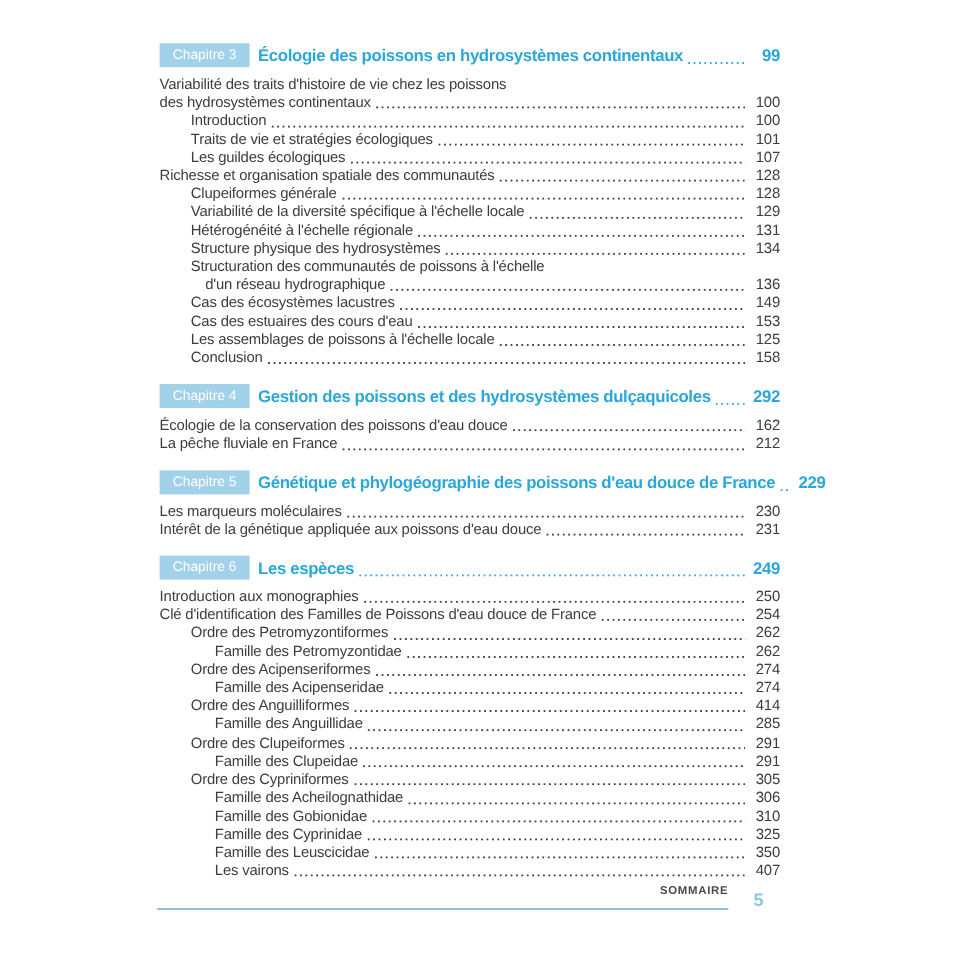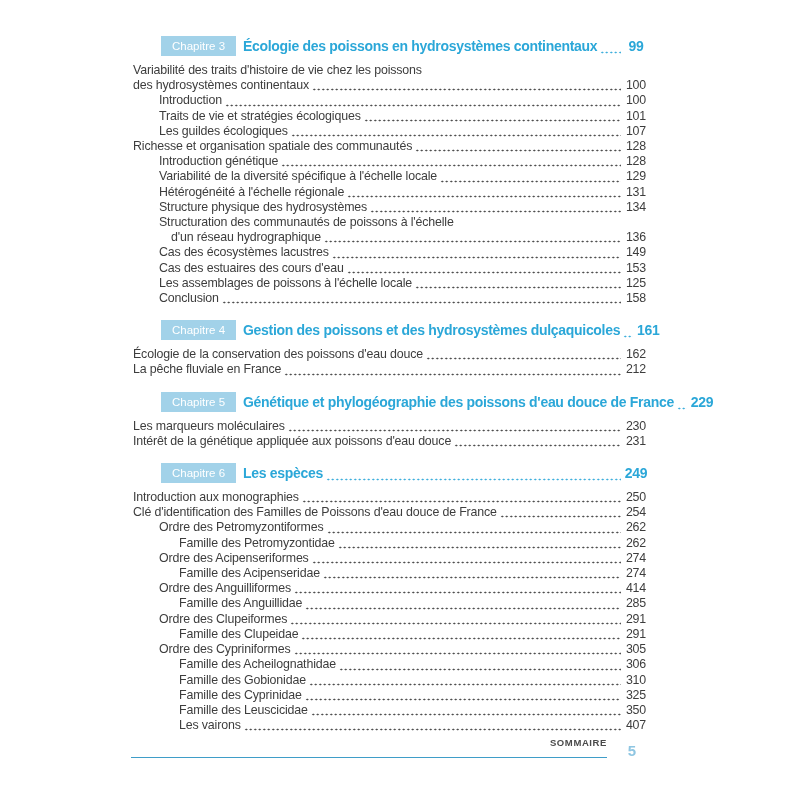--- a/index.html
+++ b/index.html
@@ -44,21 +44,20 @@
     flex: none;
     width: 75px;
     height: 20px;
     background: var(--badge-bg);
     color: var(--badge-text);
     font-size: 11.5px;
     display: flex;
     align-items: center;
     justify-content: center;
     margin-right: 7px;
-    margin-left: 28px;
   }
   .chap-title-row {
     flex: 1;
     min-width: 0;
     display: flex;
     align-items: baseline;
     color: var(--accent);
     font-weight: bold;
     font-size: 14px;
     letter-spacing: -0.3px;
@@ -87,21 +86,21 @@
     height: 3px;
     margin: 0 1px 2px 3px;
     background-image: radial-gradient(circle, currentColor 0.8px, transparent 1.1px);
     background-size: 4.5px 3px;
     background-repeat: repeat-x;
     background-position: left bottom;
   }
   .pg {
     flex: none;
     min-width: 28px;
-    text-align: center;
+    text-align: right;
   }
   .footer-rule {
     position: absolute;
     left: 131px;
     top: 732px;
     width: 476px;
     border-bottom: 1.5px solid var(--footer-rule);
     text-align: right;
     padding-bottom: 7px;
   }
@@ -159,21 +158,21 @@
             <span class="label">Les guildes écologiques</span>
             <span class="dots"></span>
             <span class="pg">107</span>
           </div>
           <div class="row">
             <span class="label">Richesse et organisation spatiale des communautés</span>
             <span class="dots"></span>
             <span class="pg">128</span>
           </div>
           <div class="row i1">
-            <span class="label">Introduction génétique</span>
+            <span class="label">Clupeiformes générale</span>
             <span class="dots"></span>
             <span class="pg">128</span>
           </div>
           <div class="row i1">
             <span class="label">Variabilité de la diversité spécifique à l'échelle locale</span>
             <span class="dots"></span>
             <span class="pg">129</span>
           </div>
           <div class="row i1">
             <span class="label">Hétérogénéité à l'échelle régionale</span>
@@ -214,21 +213,21 @@
             <span class="pg">158</span>
           </div>
         </div>
       </div>
       <div class="section">
         <div class="chap-header">
           <div class="badge">Chapitre 4</div>
           <div class="chap-title-row">
             <span class="label">Gestion des poissons et des hydrosystèmes dulçaquicoles</span>
             <span class="dots"></span>
-            <span class="pg">161</span>
+            <span class="pg">292</span>
           </div>
         </div>
         <div class="entries">
           <div class="row">
             <span class="label">Écologie de la conservation des poissons d'eau douce</span>
             <span class="dots"></span>
             <span class="pg">162</span>
           </div>
           <div class="row">
             <span class="label">La pêche fluviale en France</span>

